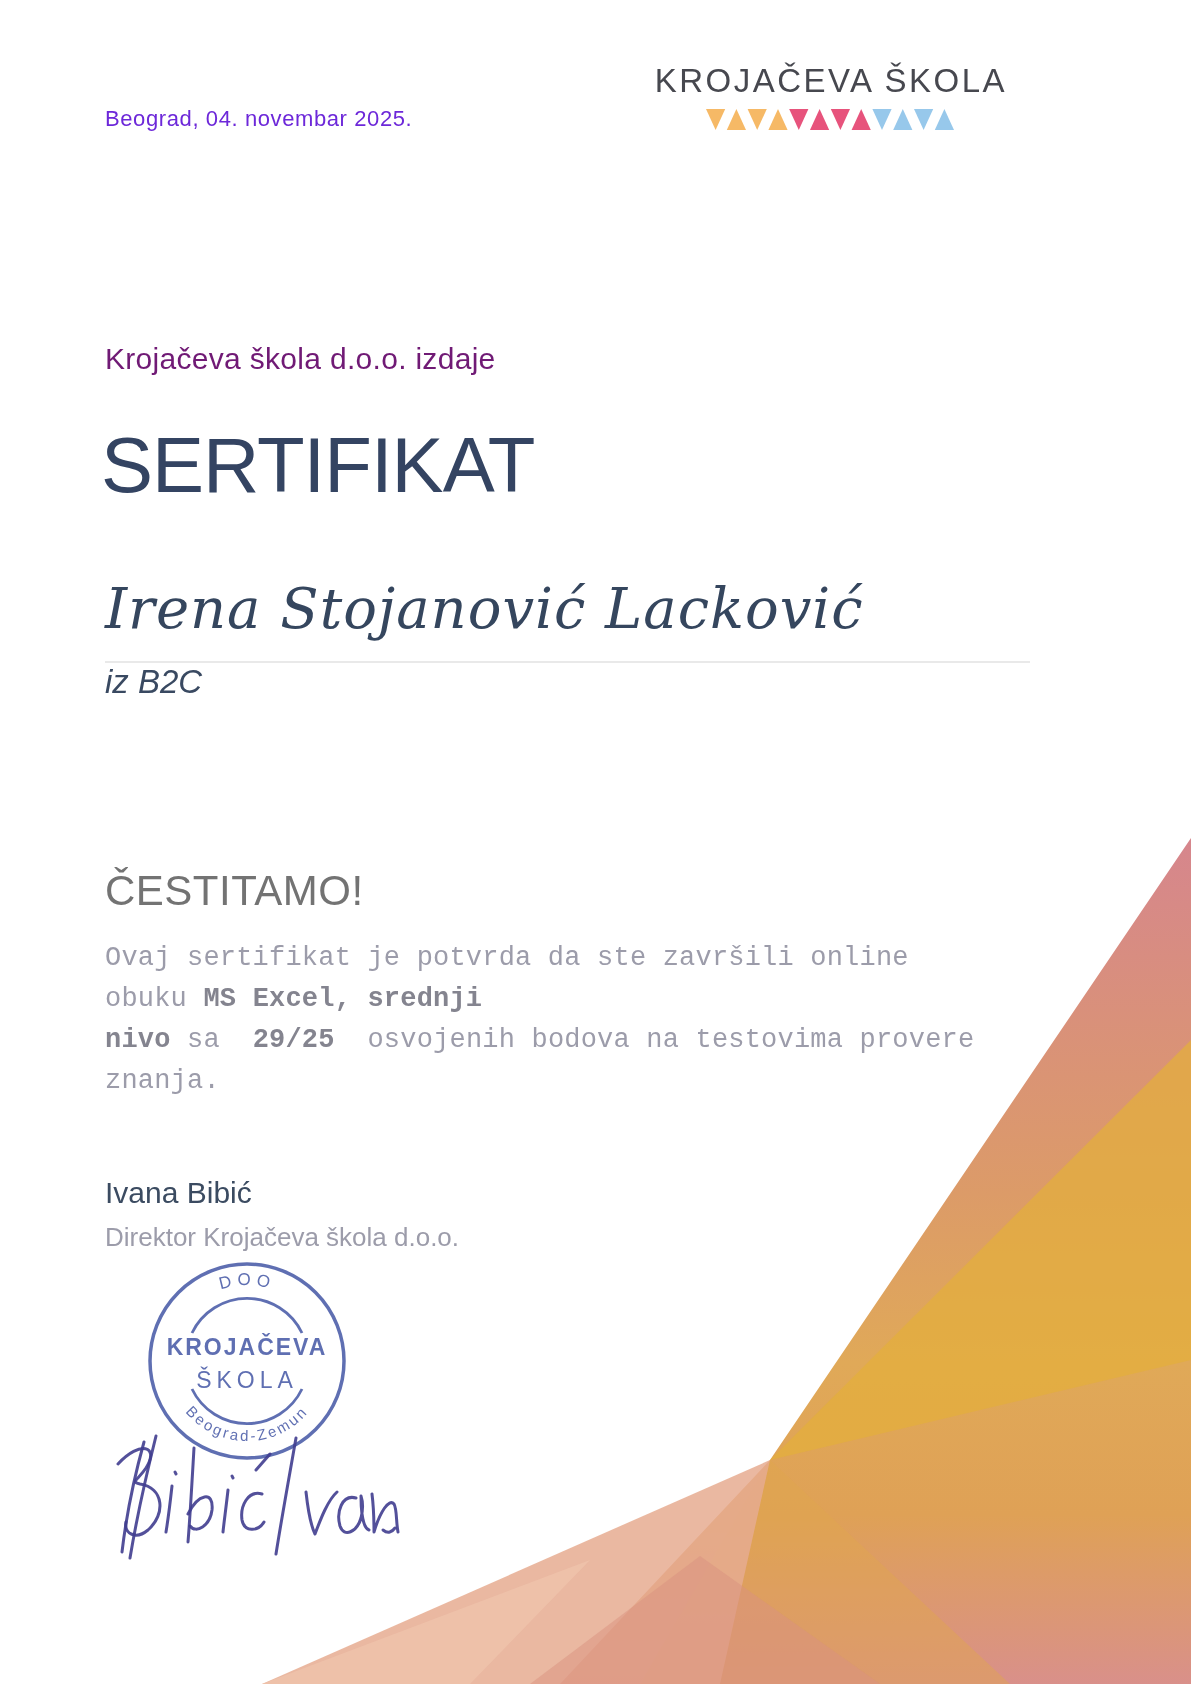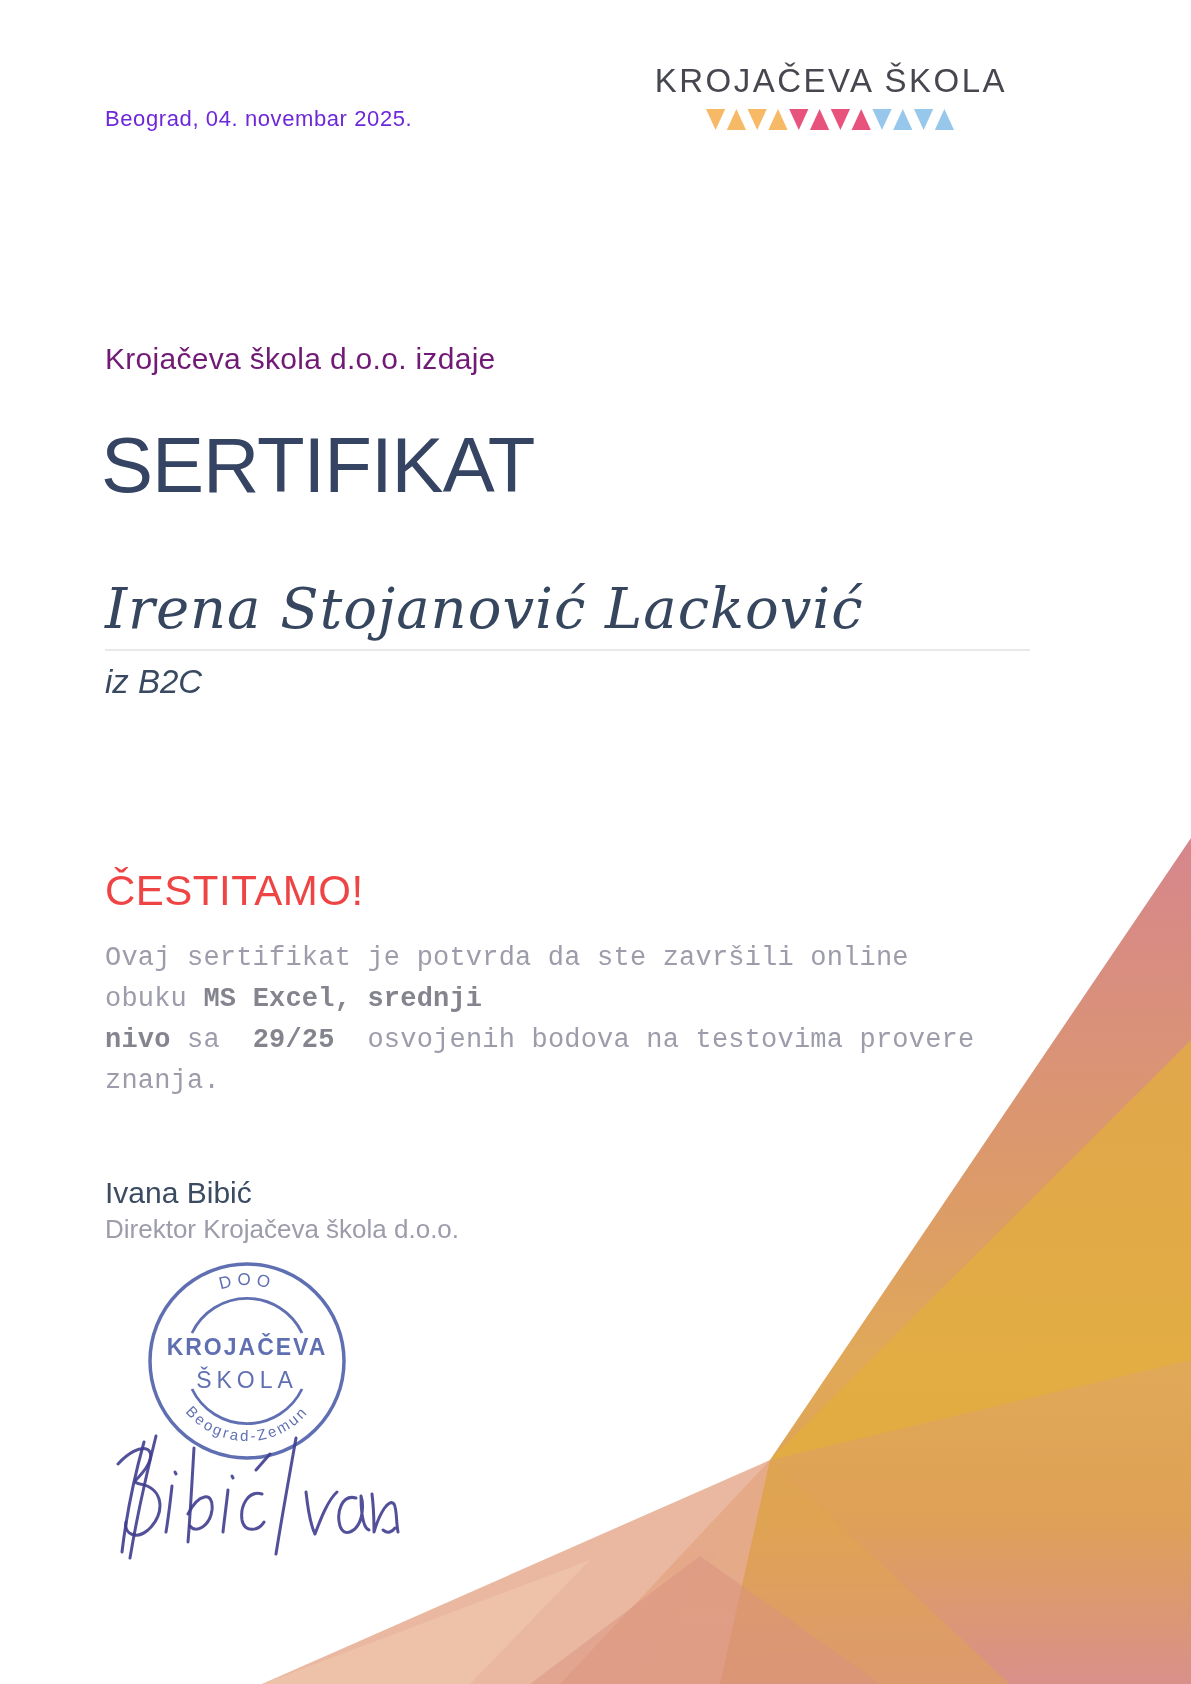--- a/index.html
+++ b/index.html
@@ -14,33 +14,33 @@
 
   .logo{position:absolute;top:62px;right:184px;}
   .logo-name{font-size:33px;font-weight:400;color:#47484f;letter-spacing:2.5px;white-space:nowrap;}
   .logo-tris{display:block;margin:8px auto 0 auto;width:250px;height:23px;}
 
   .issuer{position:absolute;left:105px;top:342px;font-size:30px;color:#701a75;letter-spacing:.3px;}
   .title{position:absolute;left:101px;top:374px;font-size:78px;line-height:1;font-weight:normal;
          color:#344462;letter-spacing:-1px;}
 
   .name-block{position:absolute;left:105px;top:576px;width:925px;
-              border-bottom:2px solid #e9e9e9;padding-bottom:8px;}
+              border-bottom:2px solid #e9e9e9;padding-bottom:20px;}
   .name{font-family:"DejaVu Serif",serif;font-style:italic;font-size:56px;
         color:#35465e;letter-spacing:1px;white-space:nowrap;}
   .origin{position:absolute;left:105px;top:663px;font-style:italic;font-size:33px;color:#394961;}
 
   .congrats{position:absolute;left:105px;top:870px;width:900px;}
-  .congrats-heading{font-size:42px;line-height:1;font-weight:400;color:#ef4444;letter-spacing:.5px;margin:0;}
+  .congrats-heading{font-size:42px;line-height:1;font-weight:400;color:#737373;letter-spacing:.5px;margin:0;}
   .congrats-text{margin:26px 0 0 0;font-size:27px;line-height:41px;color:#9c9caa;letter-spacing:.2px;font-family:Liberation Mono, monospace;}
   .congrats-text .bold{font-weight:bold;color:#84848f;}
 
   .signatory{position:absolute;left:105px;top:1176px;}
   .sig-name{font-size:30px;color:#3b4b61;}
-  .sig-role{margin-top:4px;font-size:26px;color:#9c9caa;}
+  .sig-role{margin-top:12px;font-size:26px;color:#9c9caa;}
 
   .stamp{position:absolute;left:146px;top:1260px;opacity:.88;}
   .stamp text{fill:#4a5ca8;font-family:"Liberation Sans",sans-serif;}
   .stamp .ring{stroke:#4a5ca8;fill:none;}
 
   .handwriting{position:absolute;left:100px;top:1430px;}
   .handwriting path{stroke:#403d8f;stroke-width:3;fill:none;stroke-linecap:round;stroke-linejoin:round;opacity:.9;}
 </style>
 </head>
 <body>

